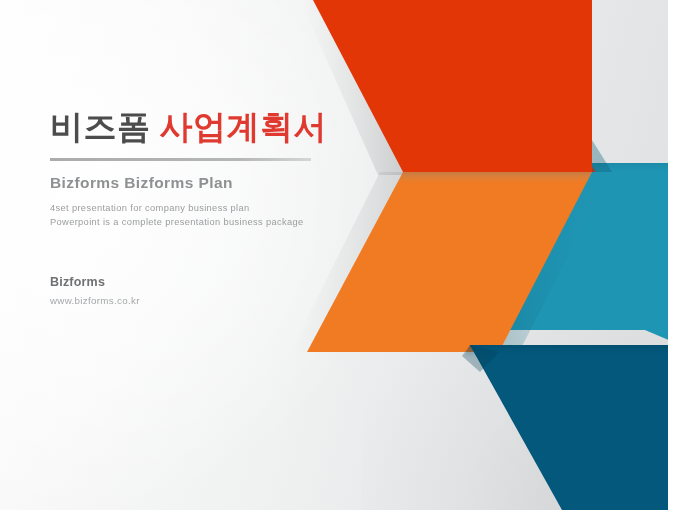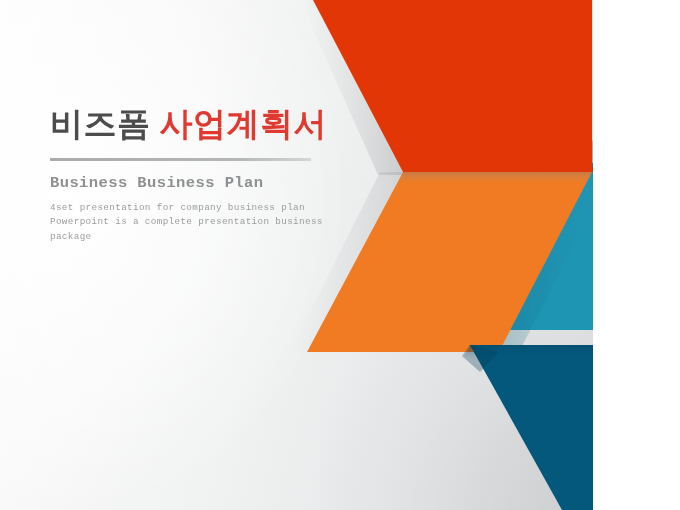--- a/index.html
+++ b/index.html
@@ -2,24 +2,24 @@
 <html><head>
 <meta charset="utf-8">
 <style>
   html, body {
     margin: 0;
     padding: 0;
     background: #ffffff;
   }
   #slide {
     position: relative;
-    width: 593px;
+    width: 668px;
     height: 510px;
     overflow: hidden;
-    font-family: Liberation Mono, monospace;
+    font-family: Liberation Sans, sans-serif;
     background: #f2f2f2;
   }
 
   
   .bg-base {
     position: absolute;
     inset: 0;
     background: linear-gradient(105deg,
         #fdfdfd 0%,
         #f8f8f8 22%,
@@ -181,23 +181,27 @@
   </div>
 
   <div class="text-col">
 
     <h1 class="title-line">
       <span class="title-main">비즈폼</span><span class="title-accent">사업계획서</span>
     </h1>
 
     <div class="divider"></div>
 
-    <h2 class="subtitle">Business Business Plan</h2>
+    <h2 class="subtitle">Bizforms Bizforms Plan</h2>
 
     <p class="desc">
       <span>4set presentation for company business plan</span>
       <span>Powerpoint is a complete presentation business package</span>
     </p>
 
+    <div class="brand-block">
+      <p class="brand-name">Bizforms</p>
+      <p class="brand-url">www.bizforms.co.kr</p>
+    </div>
 
   </div>
 
 </div>
 
 </body></html>

